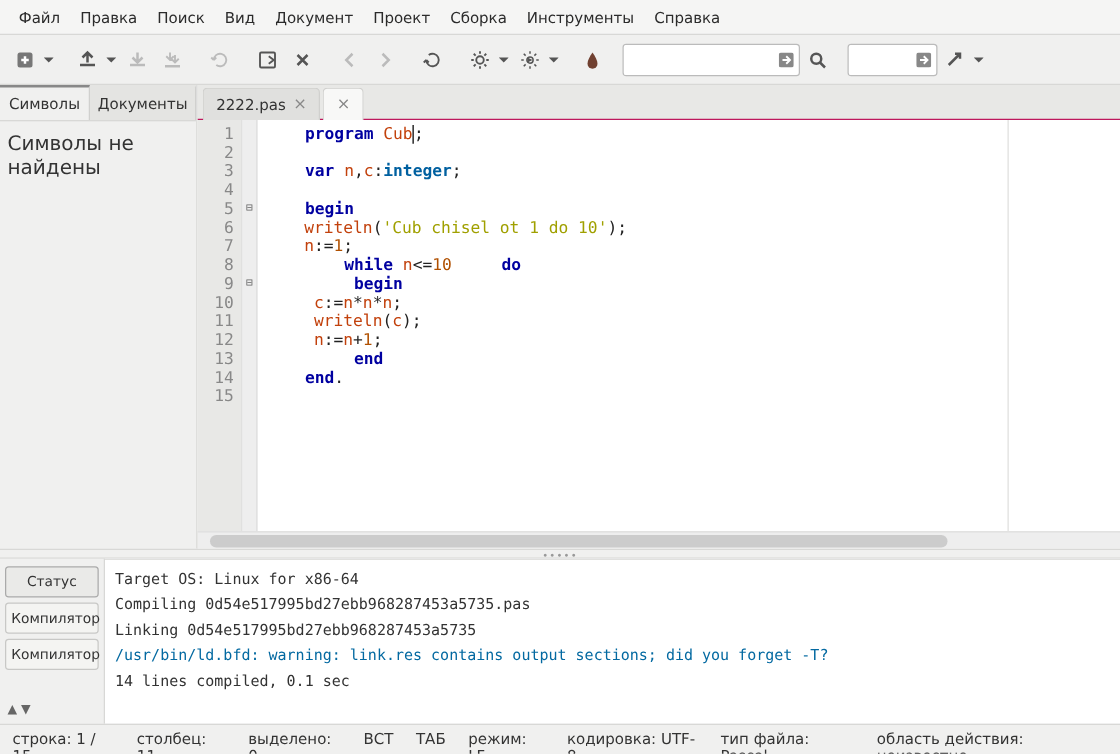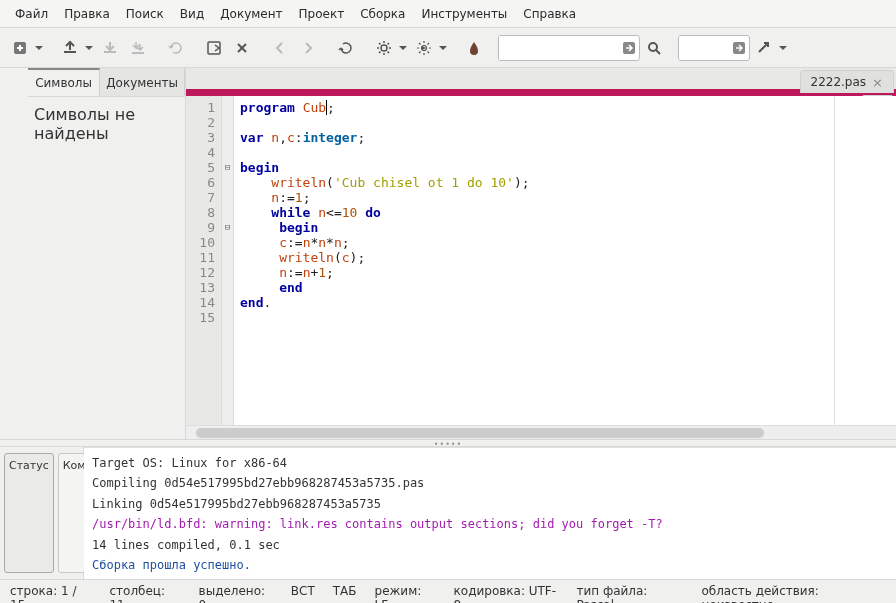--- a/index.html
+++ b/index.html
@@ -11,57 +11,57 @@
   .tbtn.disabled { color: #bbb; cursor: default; }
   .tbtn svg { width: 16px; height: 16px; }
   .tsep { width: 10px; }
   .tdrop { width: 14px; height: 28px; display: flex; align-items: center; justify-content: center; cursor: pointer; color: #555; margin-left: -2px; }
   .tdrop svg { width: 8px; height: 8px; }
   .tinput-wrap { display: flex; align-items: center; background: #fff; border: 1px solid #bbb; border-radius: 3px; height: 26px; overflow: hidden; }
   .tinput { border: none; outline: none; padding: 0 6px; height: 24px; font-size: 12px; background: #fff; }
   .tinput.search { width: 120px; }
   .tinput.goto { width: 50px; }
   .clr-btn { width: 20px; height: 24px; display: flex; align-items:center; justify-content:center; color:#777; cursor:pointer; }
-  .main { display: flex; flex: 1; overflow: hidden; padding-left: 28px; }
+  .main { display: flex; flex: 1; overflow: hidden; }
   .sidebar { width: 158px; background: #f0f0ef; border-right: 1px solid #d8d8d6; display: flex; flex-direction: column; }
   .sidetabs { display: flex; border-bottom: 1px solid #d8d8d6; background: #e8e8e6; }
   .stab { flex: 1; padding: 6px 6px; text-align: center; background: #e4e4e2; border-right: 1px solid #d0d0ce; border-top: 2px solid transparent; cursor: pointer; font-size: 12px; }
   .stab.active { background: #f0f0ef; border-top: 2px solid #888; }
   .sidecontent { padding: 8px 6px; font-size: 16px; color: #333; }
   .editor-area { flex: 1; display: flex; flex-direction: column; overflow: hidden; }
-  .tabstrip { display: flex; align-items: flex-end; background: #e8e8e6; border-bottom: 7px solid #be185d; height: 28px; padding-left: 4px; flex-direction: column; }
+  .tabstrip { display: flex; align-items: flex-start; background: #e8e8e6; border-bottom: 1px solid #be185d; height: 28px; padding-left: 4px; }
   .etab { display: flex; align-items: center; gap: 6px; padding: 4px 10px; background: #e0e0de; border: 1px solid #d0d0ce; border-bottom: none; border-radius: 4px 4px 0 0; margin-right: 2px; cursor: pointer; font-size: 12px; height: 26px; margin-top: 2px; }
   .etab.active { background: #f8f8f7; }
   .etab .close { color: #888; cursor: pointer; font-size: 13px; line-height: 1; }
   .editor { flex: 1; display: flex; background: #fff; overflow: hidden; font-family: "DejaVu Sans Mono", monospace; font-size: 13px; position: relative; }
   .gutter { background: #e8e8e6; color: #888; text-align: right; padding: 4px 6px 4px 4px; min-width: 36px; user-select: none; border-right: 1px solid #ddd; }
   .gutter .ln { height: 15px; line-height: 15px; }
   .foldg { background: #eee; width: 12px; padding-top: 4px; border-right: 1px solid #ddd; }
   .foldg .fm { height: 15px; line-height: 15px; text-align:center; font-size: 9px; color:#666; }
   .code { flex: 1; padding: 4px 6px; white-space: pre; line-height: 15px; overflow: auto; position: relative; }
   .code .cl { height: 15px; }
   .margin-line { position: absolute; top: 0; bottom: 0; left: 600px; width: 1px; background: #e0e0de; }
-  .kw { color: #0000a0; font-weight: bold; }
+  .kw { color: #0000a0; font-weight: bold; margin-left: 32px; }
   .ty { color: #0060a0; font-weight: bold; }
   .nm { color: #b05000; }
   .st { color: #a0a000; }
   .id { color: #c2410c; }
   .op { color: #222; }
   .caret { border-left: 1px solid #000; }
   .hscroll { height: 14px; background: #eee; border-top: 1px solid #ddd; position: relative; }
   .hscroll .thumb { position: absolute; left: 10px; width: 80%; top: 2px; height: 10px; background: #ccc; border-radius: 5px; }
   .resizer { height: 8px; background: #f0f0ef; border-top: 1px solid #d8d8d6; border-bottom: 1px solid #d8d8d6; text-align:center; color:#999; font-size:8px; cursor: row-resize; letter-spacing:1px; }
   .bottom { display: flex; height: 132px; background: #f0f0ef; }
-  .bside { width: 84px; display: flex; flex-direction: row; gap: 4px; padding: 6px 4px; border-right: 1px solid #d8d8d6; }
+  .bside { width: 84px; display: flex; flex-direction: column; gap: 4px; padding: 6px 4px; border-right: 1px solid #d8d8d6; }
   .bbtn { background: #f4f4f2; border: 1px solid #c8c8c6; border-radius: 3px; padding: 5px 4px; font-size: 11px; text-align: center; cursor: pointer; }
   .bbtn.active { background: #eaeae8; border-color: #aaa; }
   .bnav { margin-top: auto; display:flex; justify-content: flex-start; gap: 3px; padding-left: 2px;}
   .bnav span { font-size: 10px; color: #666; cursor:pointer; }
   .console { flex: 1; background: #fff; padding: 5px 8px; overflow: auto; font-family: "DejaVu Sans Mono", monospace; font-size: 12px; line-height: 1.7; border-top: 1px solid #e0e0de; }
-  .console .msg-warn { color: #a21caf; }
+  .console .msg-warn { color: #0369a1; }
   .console .msg-ok { color: #2050a0; }
   .statusbar { display: flex; align-items: flex-start; gap: 18px; padding: 4px 10px; background: #f0f0ef; border-top: 1px solid #d8d8d6; height: 24px; font-size: 12px; color: #333; }
 </style>
 </head>
 <body>
 
 <div class="menubar">
     <div class="mitem">Файл</div>
     <div class="mitem">Правка</div>
     <div class="mitem">Поиск</div>
@@ -286,21 +286,20 @@
       <span>▲</span>
       <span>▼</span>
     </div>
   </div>
   <div class="console">
       <div class="">Target OS: Linux for x86-64</div>
       <div class="">Compiling 0d54e517995bd27ebb968287453a5735.pas</div>
       <div class="">Linking 0d54e517995bd27ebb968287453a5735</div>
       <div class="msg-warn">/usr/bin/ld.bfd: warning: link.res contains output sections; did you forget -T?</div>
       <div class="">14 lines compiled, 0.1 sec</div>
-      <div class="msg-ok">Сборка прошла успешно.</div>
     </div>
 </div>
 
 <div class="statusbar">
   <span>строка: 1 / 15</span>
   <span>столбец: 11</span>
   <span>выделено: 0</span>
   <span>ВСТ</span>
   <span>ТАБ</span>
   <span>режим: LF</span>

